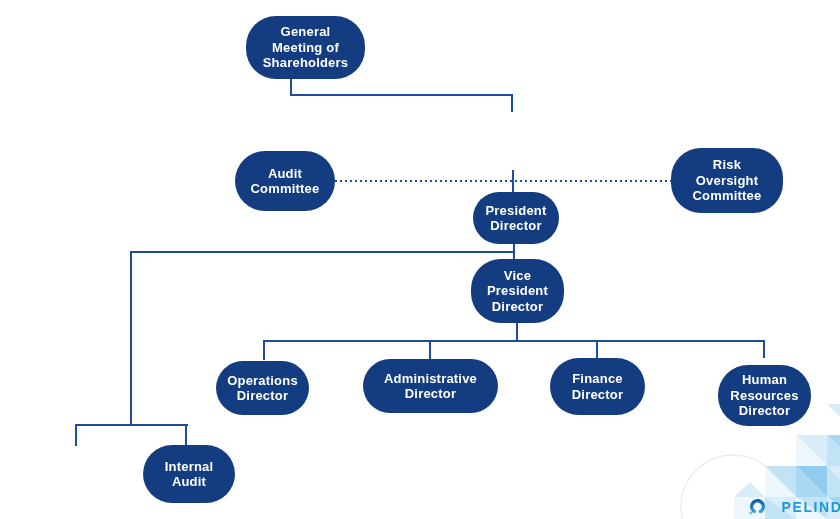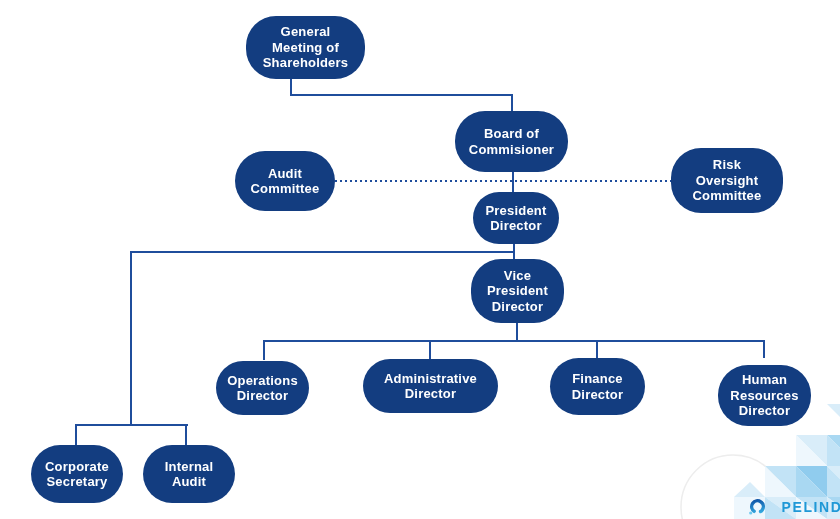--- a/index.html
+++ b/index.html
@@ -50,23 +50,20 @@
   <div class="line v" style="left:498px;top:315px;height:27px"></div>
   <div class="line h" style="left:245px;top:340px;width:502px"></div>
   <div class="line v" style="left:245px;top:340px;height:20px"></div>
   <div class="line v" style="left:411px;top:340px;height:20px"></div>
   <div class="line v" style="left:578px;top:340px;height:19px"></div>
   <div class="line v" style="left:745px;top:340px;height:18px"></div>
 
   <div class="node" style="left:228px;top:16px;width:119px;height:63px">
     <div class="node-label">General<br>Meeting of<br>Shareholders</div>
   </div>
-  <div class="node" style="left:437px;top:111px;width:113px;height:61px">
-    <div class="node-label">Board of<br>Commisioner</div>
-  </div>
   <div class="node" style="left:217px;top:151px;width:100px;height:60px">
     <div class="node-label">Audit<br>Committee</div>
   </div>
   <div class="node" style="left:653px;top:148px;width:112px;height:65px">
     <div class="node-label">Risk<br>Oversight<br>Committee</div>
   </div>
   <div class="node" style="left:455px;top:192px;width:86px;height:52px">
     <div class="node-label">President<br>Director</div>
   </div>
   <div class="node" style="left:453px;top:259px;width:93px;height:64px">
@@ -76,23 +73,20 @@
     <div class="node-label">Operations<br>Director</div>
   </div>
   <div class="node" style="left:345px;top:359px;width:135px;height:54px">
     <div class="node-label">Administrative<br>Director</div>
   </div>
   <div class="node" style="left:532px;top:358px;width:95px;height:57px">
     <div class="node-label">Finance<br>Director</div>
   </div>
   <div class="node" style="left:700px;top:365px;width:93px;height:61px">
     <div class="node-label">Human<br>Resources<br>Director</div>
-  </div>
-  <div class="node" style="left:13px;top:445px;width:92px;height:58px">
-    <div class="node-label">Corporate<br>Secretary</div>
   </div>
   <div class="node" style="left:125px;top:445px;width:92px;height:58px">
     <div class="node-label">Internal<br>Audit</div>
   </div>
 
   <svg id="deco" viewBox="0 0 320 140">
     <circle cx="195" cy="128" r="52" fill="none" stroke="#ededed" stroke-width="1.5"></circle>
 
     <polygon points="258,56 289,56 289,87" fill="#d9edf9"></polygon>
     <polygon points="258,56 258,87 289,87" fill="#eef7fd"></polygon>

